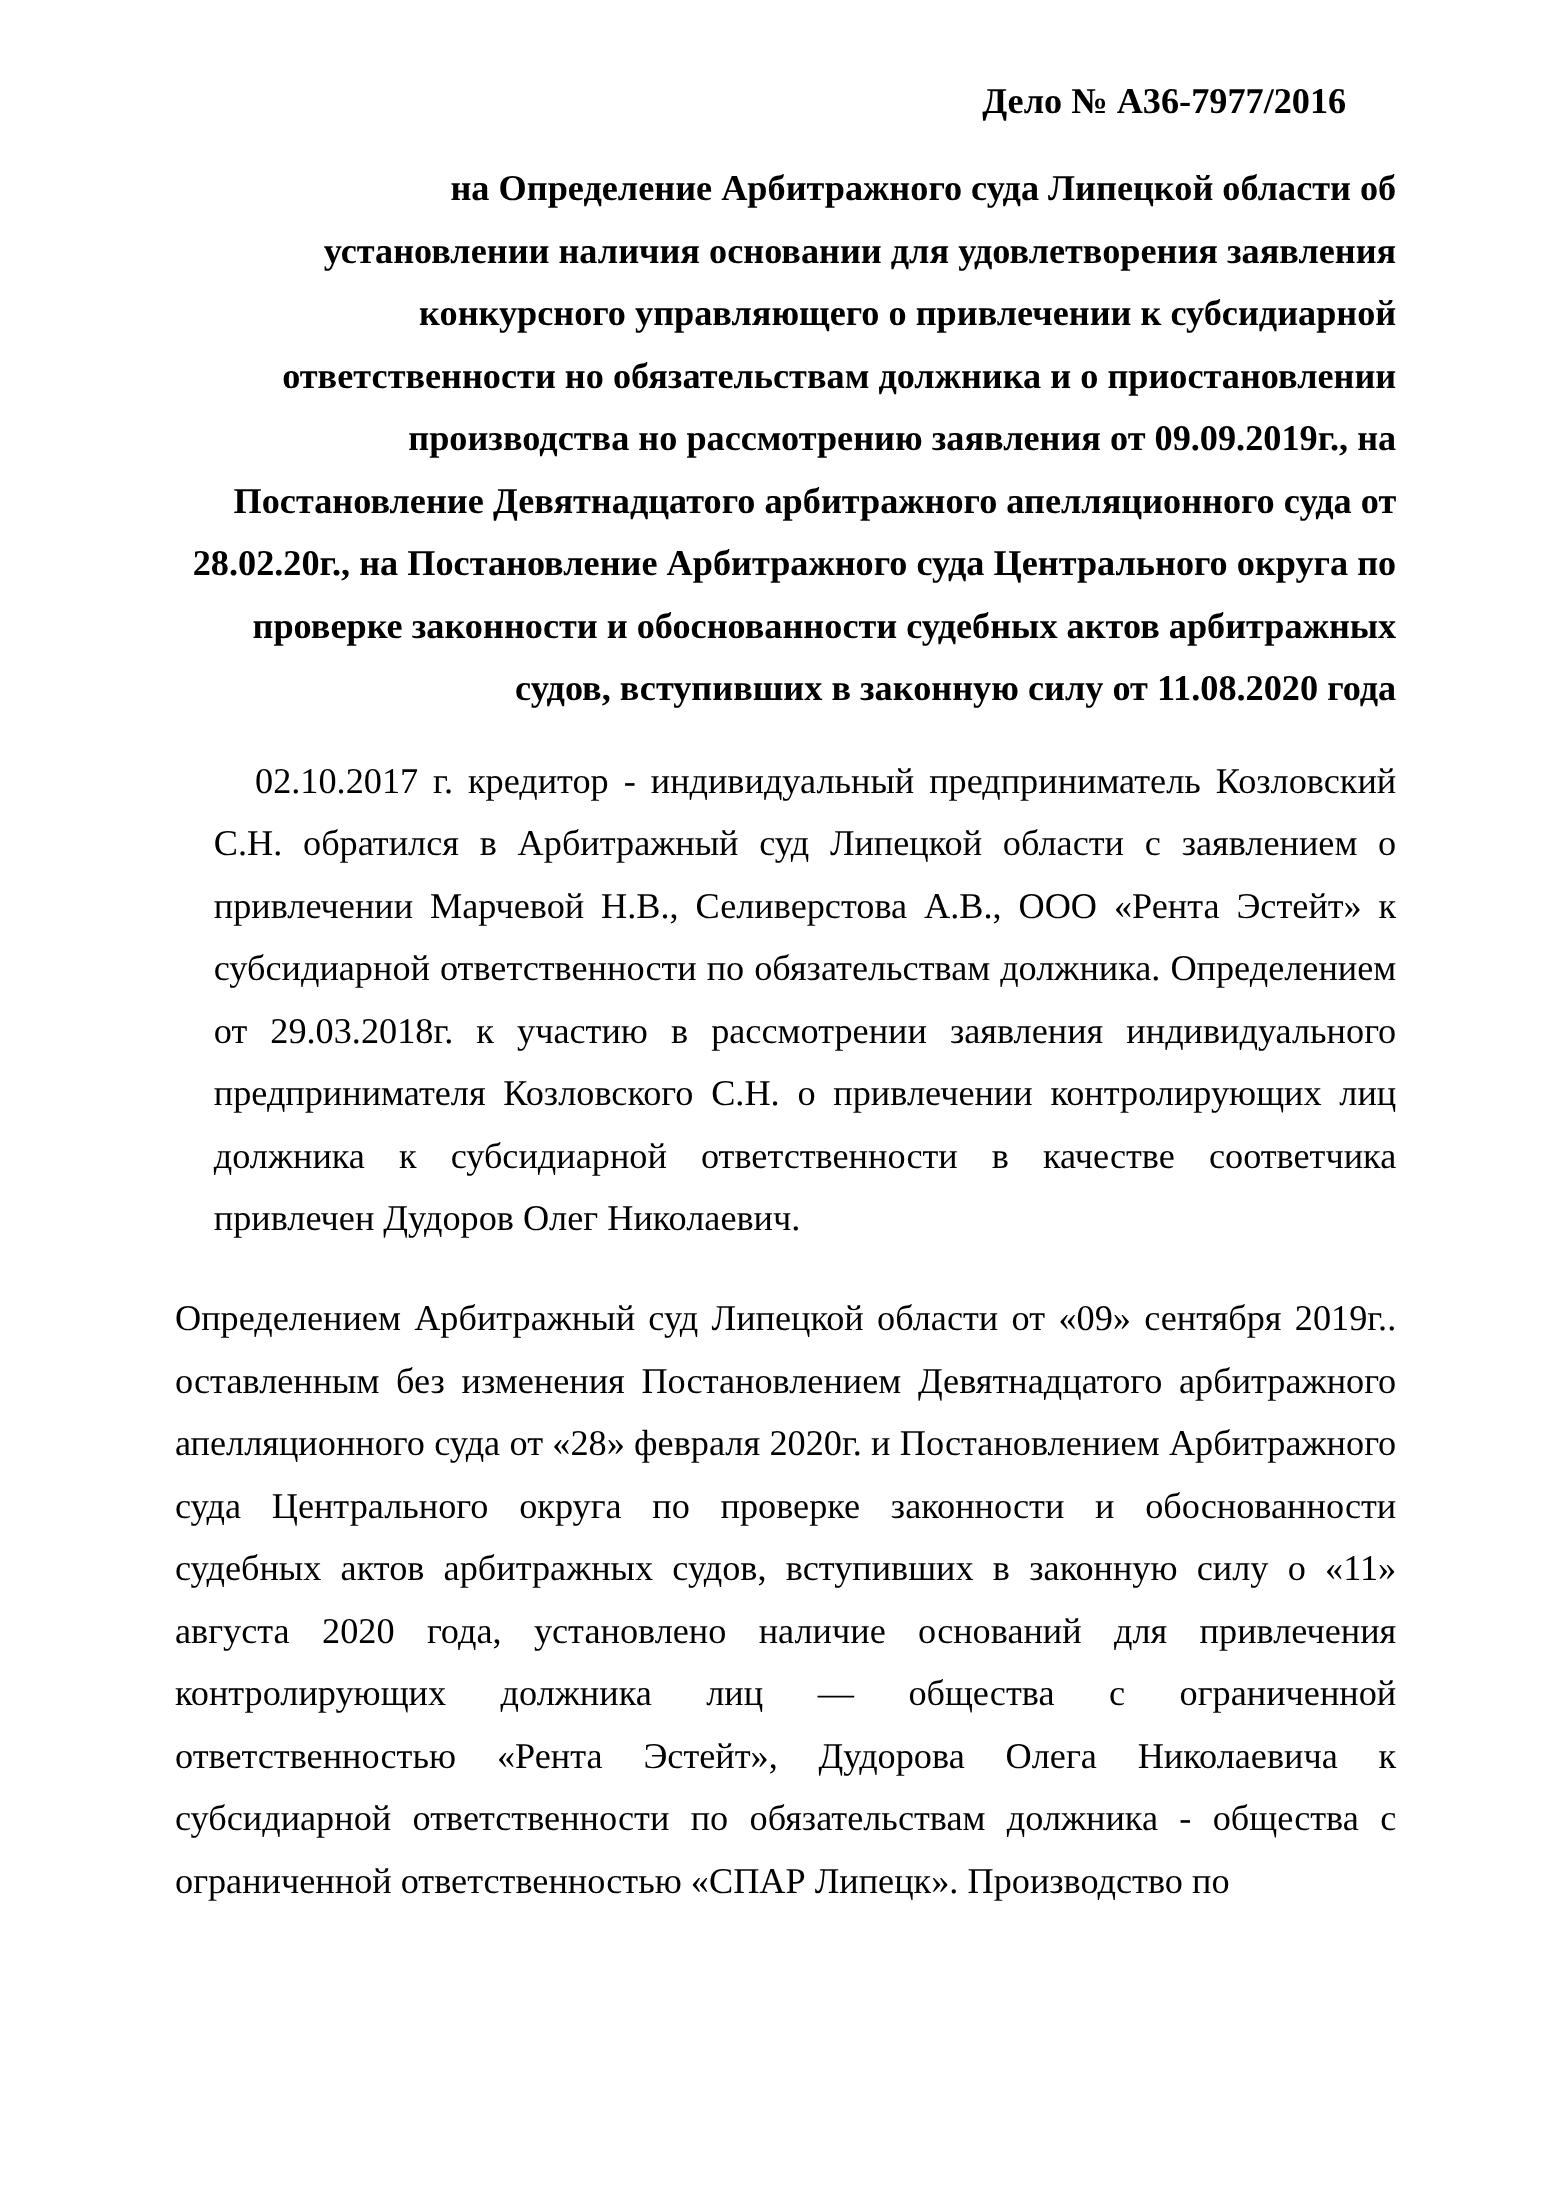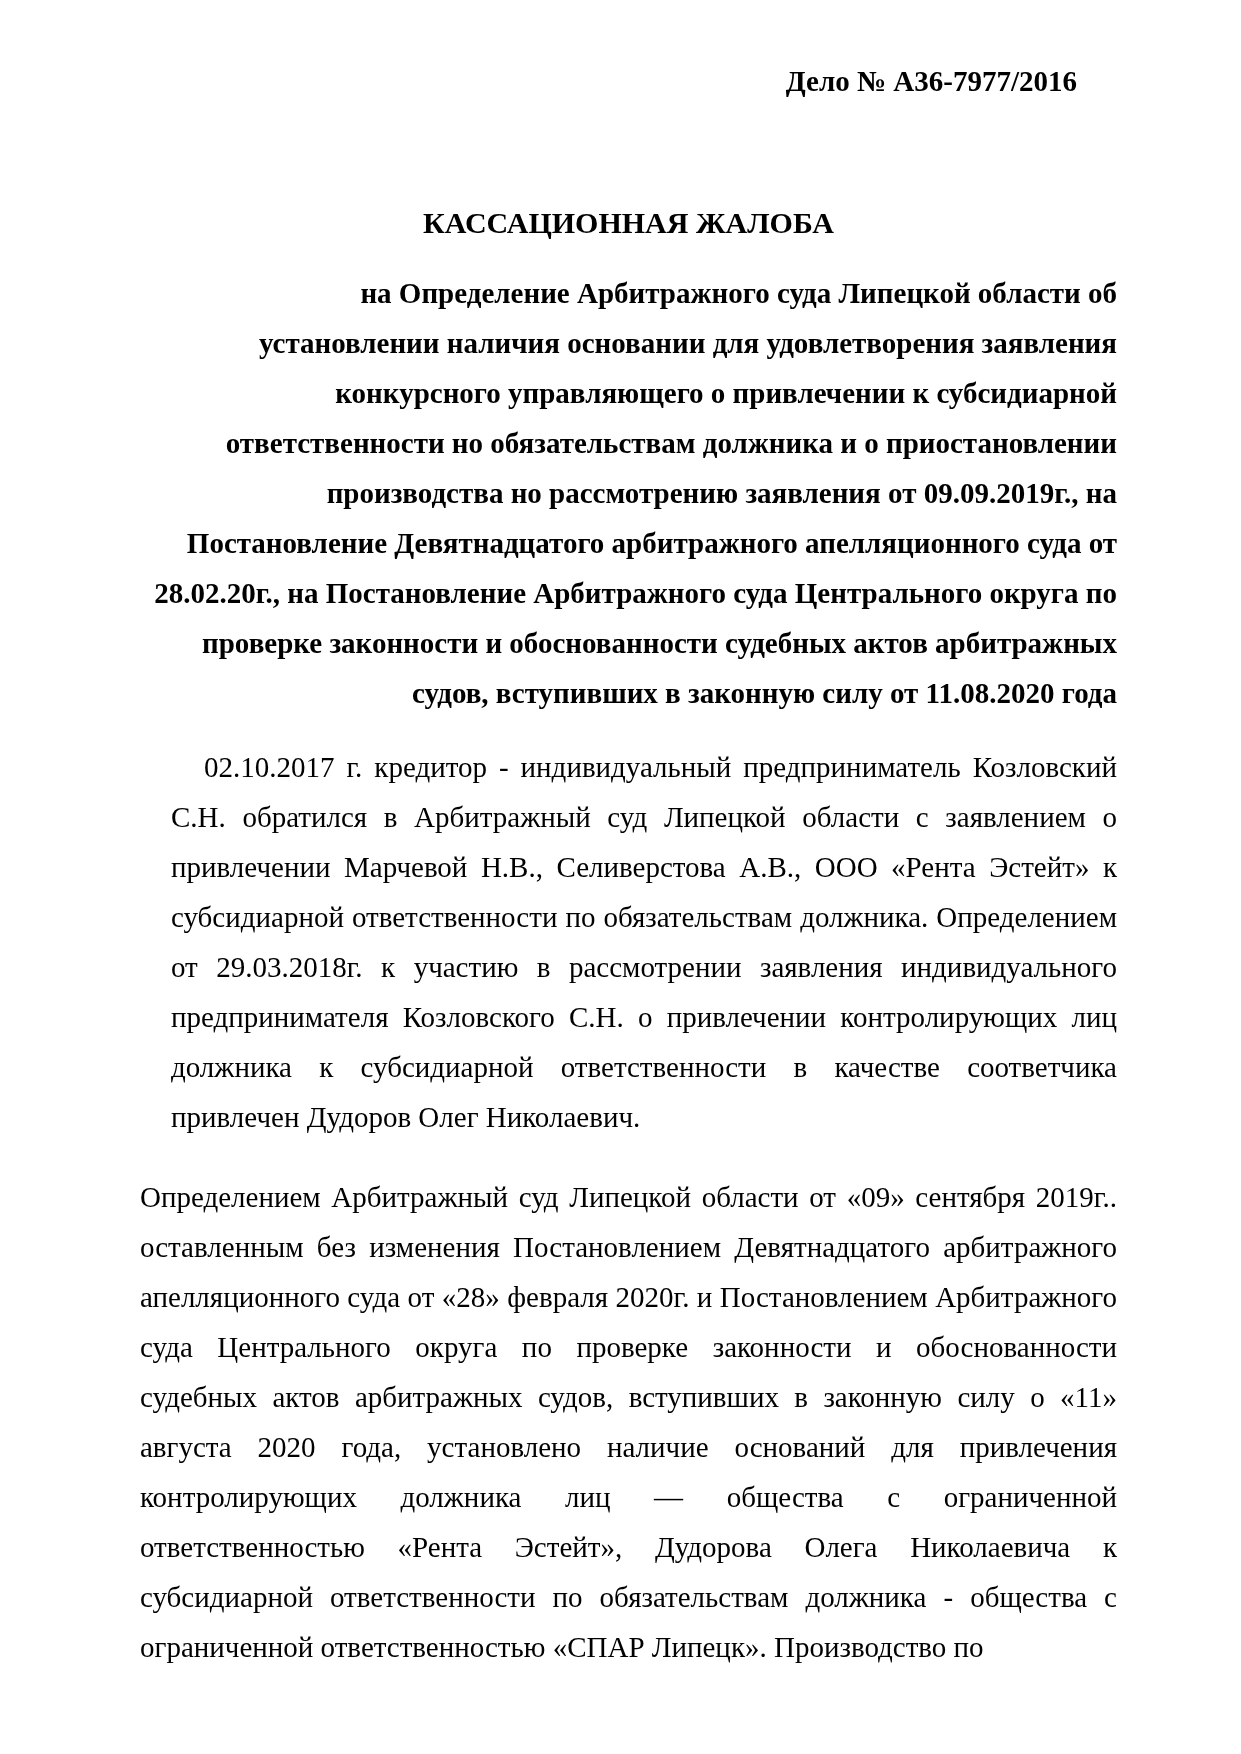--- a/index.html
+++ b/index.html
@@ -54,21 +54,20 @@
     text-indent: 0;
   }
 </style>
 </head>
 <body>
 
 <div class="page">
 
   <div class="case-number">Дело № А36-7977/2016</div>
 
-  <div class="doc-title">КАССАЦИОННАЯ ЖАЛОБА</div>
 
   <div class="doc-subtitle">на Определение Арбитражного суда Липецкой области об
 установлении наличия основании для удовлетворения заявления
 конкурсного управляющего о привлечении к субсидиарной
 ответственности но обязательствам должника и о приостановлении
 производства но рассмотрению заявления от 09.09.2019г., на
 Постановление Девятнадцатого арбитражного апелляционного суда от
 28.02.20г., на Постановление Арбитражного суда Центрального округа по
 проверке законности и обоснованности судебных актов арбитражных
 судов, вступивших в законную силу от 11.08.2020 года</div>

